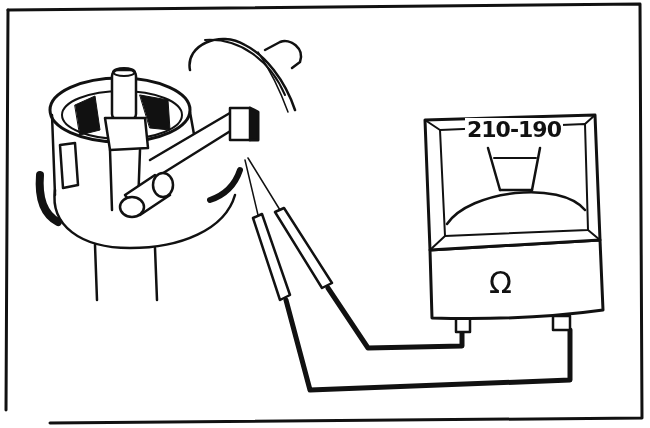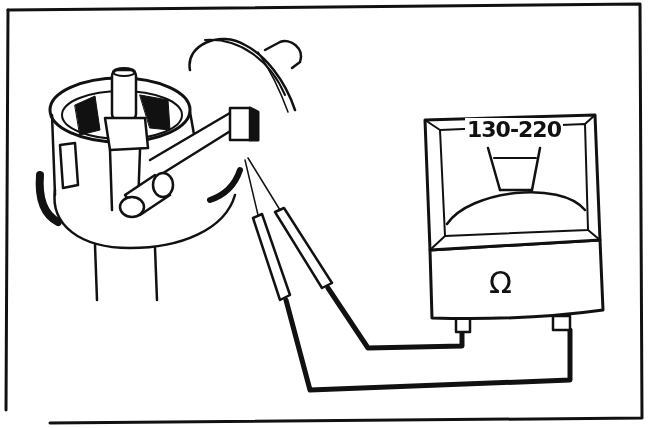--- a/index.html
+++ b/index.html
@@ -84,14 +84,14 @@
     <path d="M425 120 L440 130 M595 115 L585 124 M600 240 L588 230 M430 250 L445 236" stroke-width="2"></path>
 
     <path d="M447 224 C470 190 560 180 585 210" stroke-width="2.5"></path>
 
     <path d="M488 148 L500 190 M540 148 L532 190" stroke-width="2.5"></path>
     <path d="M500 190 L532 190" stroke-width="2.5"></path>
     <path d="M494 158 L536 158" stroke-width="2"></path>
   </g>
 </svg>
 
-<div class="scale-label">130-220</div>
+<div class="scale-label">210-190</div>
 <div class="unit-label">Ω</div>
 
 </body></html>

